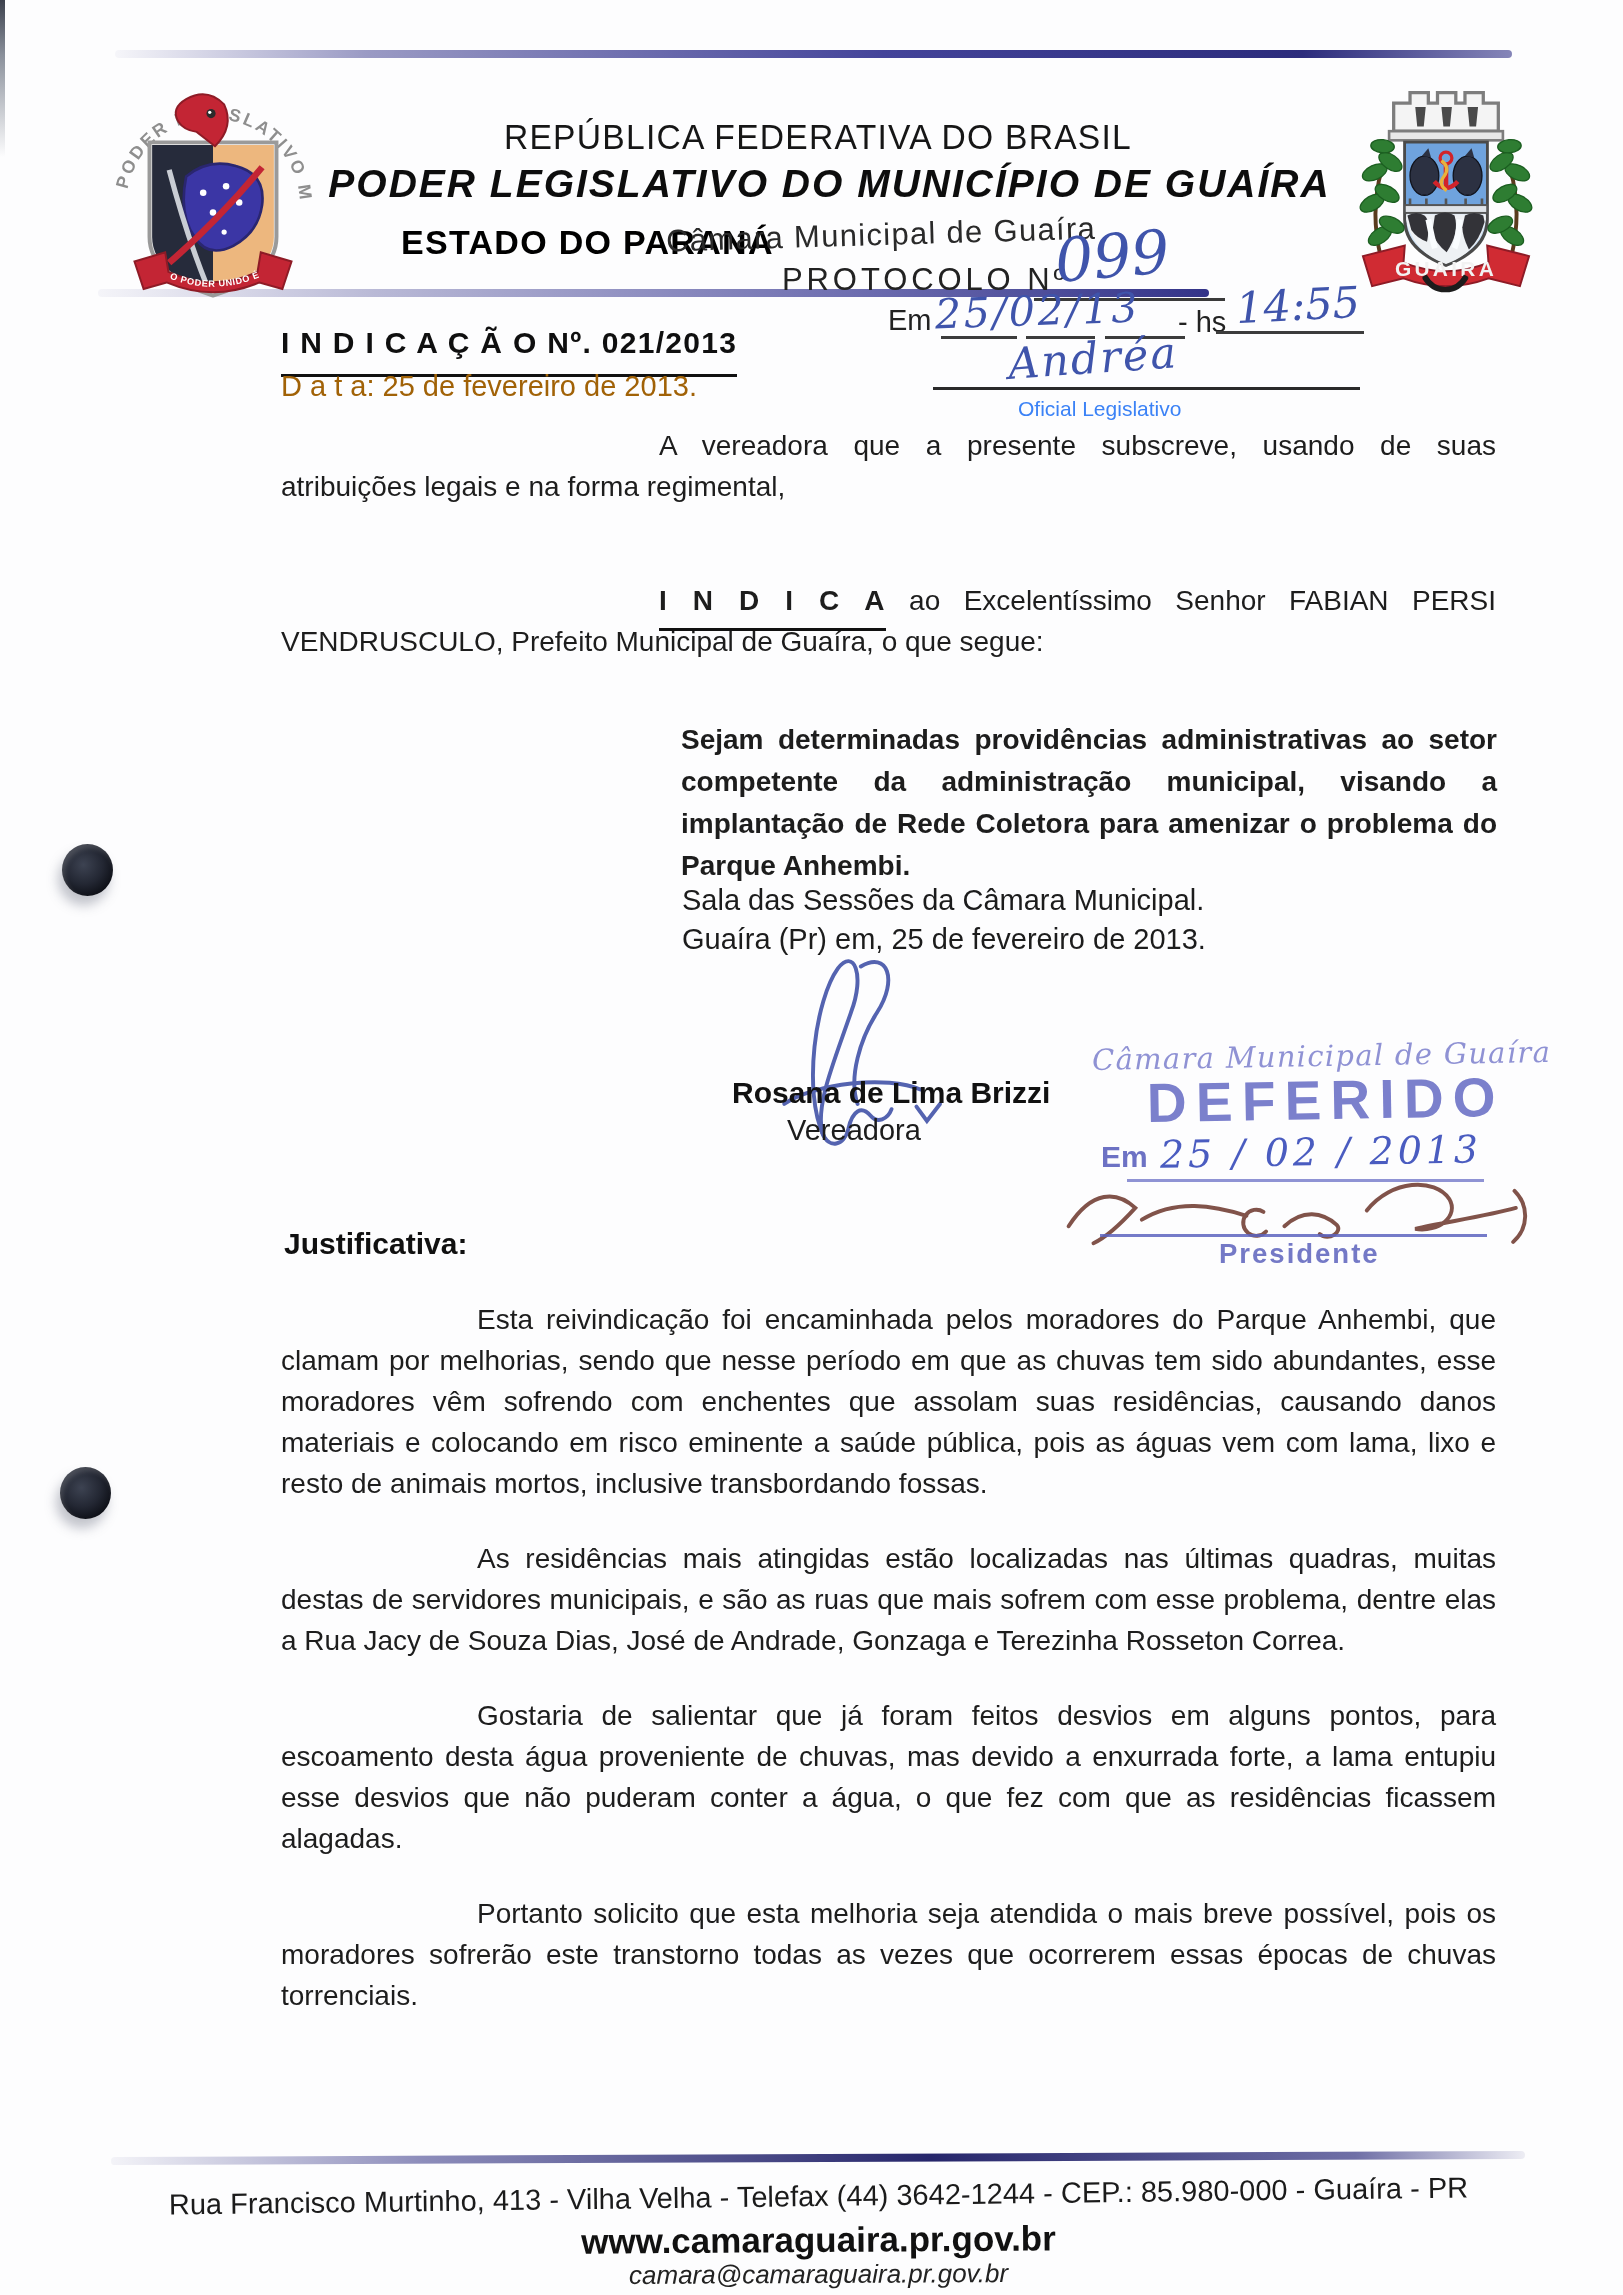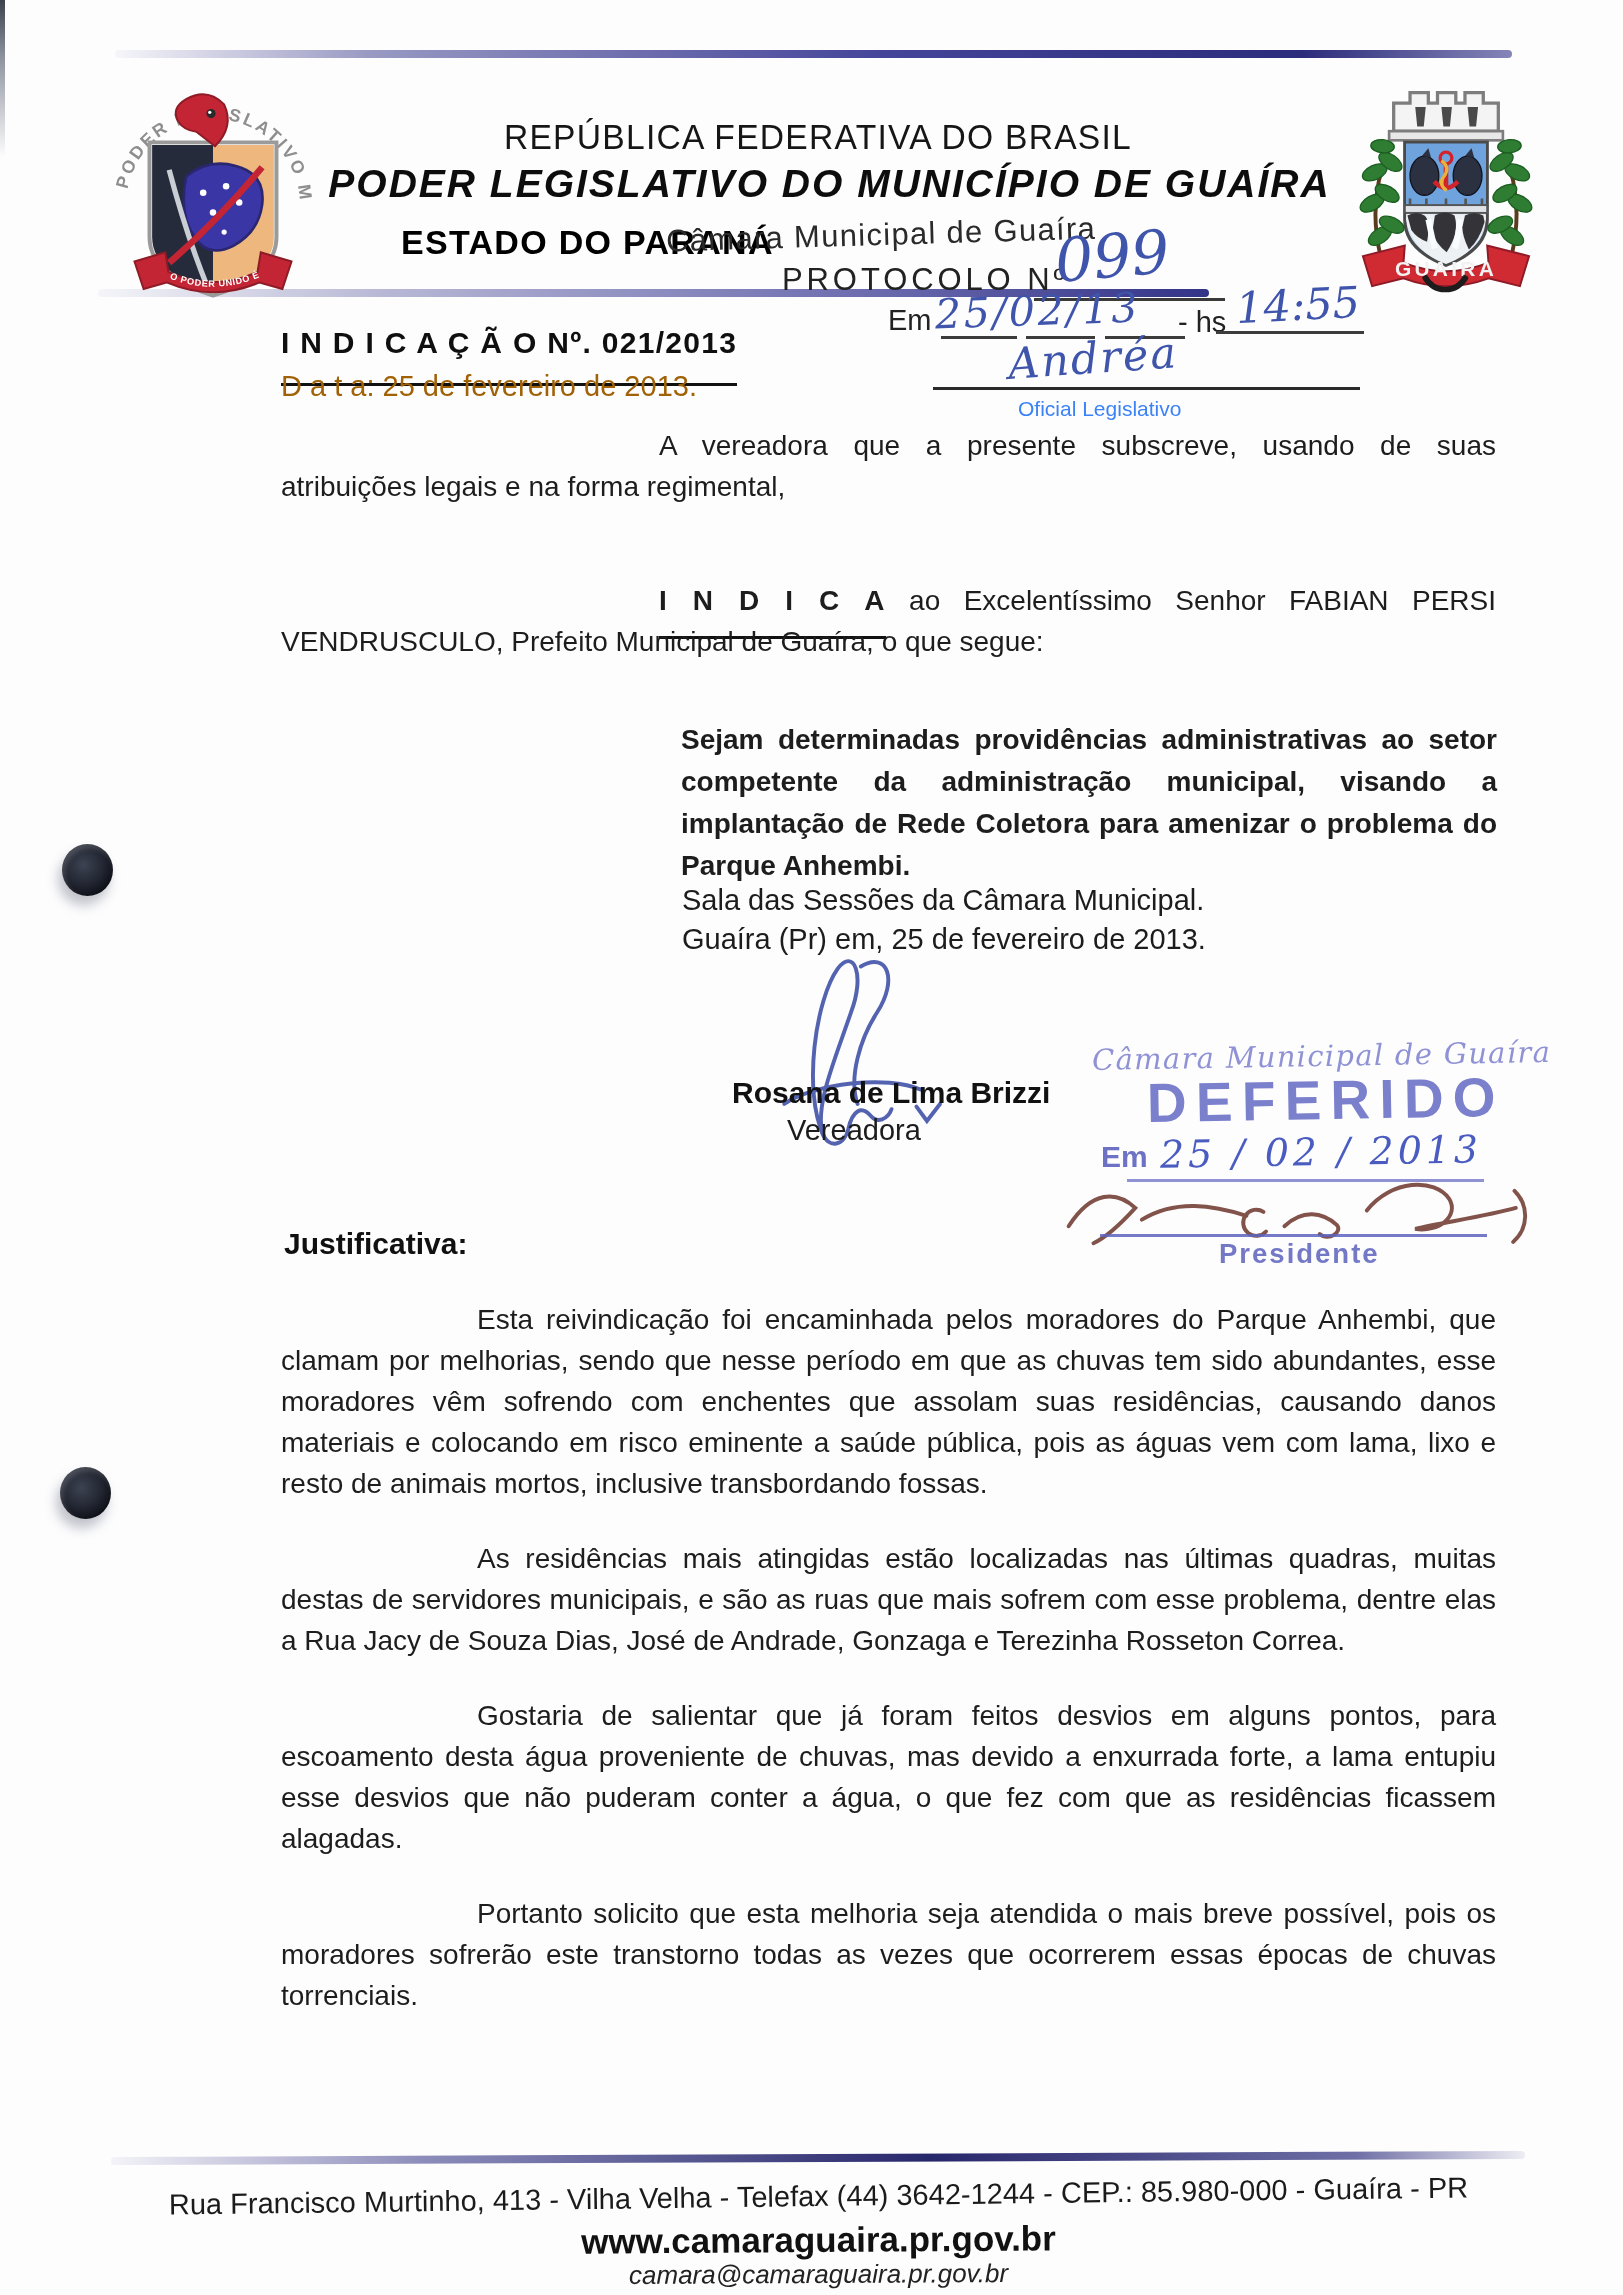--- a/index.html
+++ b/index.html
@@ -37,26 +37,26 @@
   .u-seg{height:2.6px;background:#3c3c3c;}
   
   .hand{font-family:"DejaVu Serif", serif;font-style:italic;color:#3f54ab;}
   .proto-num{left:1055px;top:221px;font-size:60px;transform:rotate(-5deg);}
   .proto-date{left:935px;top:287px;font-size:41px;transform:rotate(-2deg);letter-spacing:2.6px;}
   .proto-time{left:1236px;top:280px;font-size:43px;transform:rotate(-3deg);}
   .andrea{left:1008px;top:333px;font-size:43px;transform:rotate(-4deg);letter-spacing:2px;}
   .officer{left:1018px;top:397px;font-size:21px;color:#3b82f6;}
   
   .title{left:281px;top:326px;font-size:30px;font-weight:bold;letter-spacing:1.3px;
-    border-bottom:3.3px solid #111;padding-bottom:23px;color:#0f0f0f;}
+    border-bottom:3.3px solid #111;padding-bottom:14px;color:#0f0f0f;}
   .dateline{left:281px;top:370px;font-size:29px;color:#a16207;}
   .par{font-size:28px;line-height:41px;text-align:justify;color:#1d1d1d;}
   .intro{left:281px;top:425px;width:1215px;text-indent:378px;}
   .indica-par{left:281px;top:580px;width:1215px;text-indent:378px;}
-  .indica-key{font-weight:bold;border-bottom:3.3px solid #111;letter-spacing:1.3px;padding-bottom:20px;}
+  .indica-key{font-weight:bold;border-bottom:3.3px solid #111;letter-spacing:1.3px;padding-bottom:12px;}
   .request{left:681px;top:719px;width:816px;font-weight:bold;line-height:42px;}
   .sala1{left:682px;top:884px;font-size:29px;}
   .sala2{left:682px;top:923px;font-size:29px;}
   .rosana{left:732px;top:1076px;font-size:30px;font-weight:bold;color:#111;}
   .vereadora{left:787px;top:1114px;font-size:29px;}
   .justif{left:284px;top:1227px;font-size:30px;font-weight:bold;color:#101010;}
   .body-text{left:281px;top:1299px;width:1215px;}
   .body-text p{margin:0 0 34px 0;text-indent:196px;}
   .stamp-script{left:1092px;top:1039px;font-size:29px;font-family:"DejaVu Serif", serif;font-style:italic;
     color:#8487d0;transform:rotate(-1deg);letter-spacing:1.3px;opacity:.9;}

